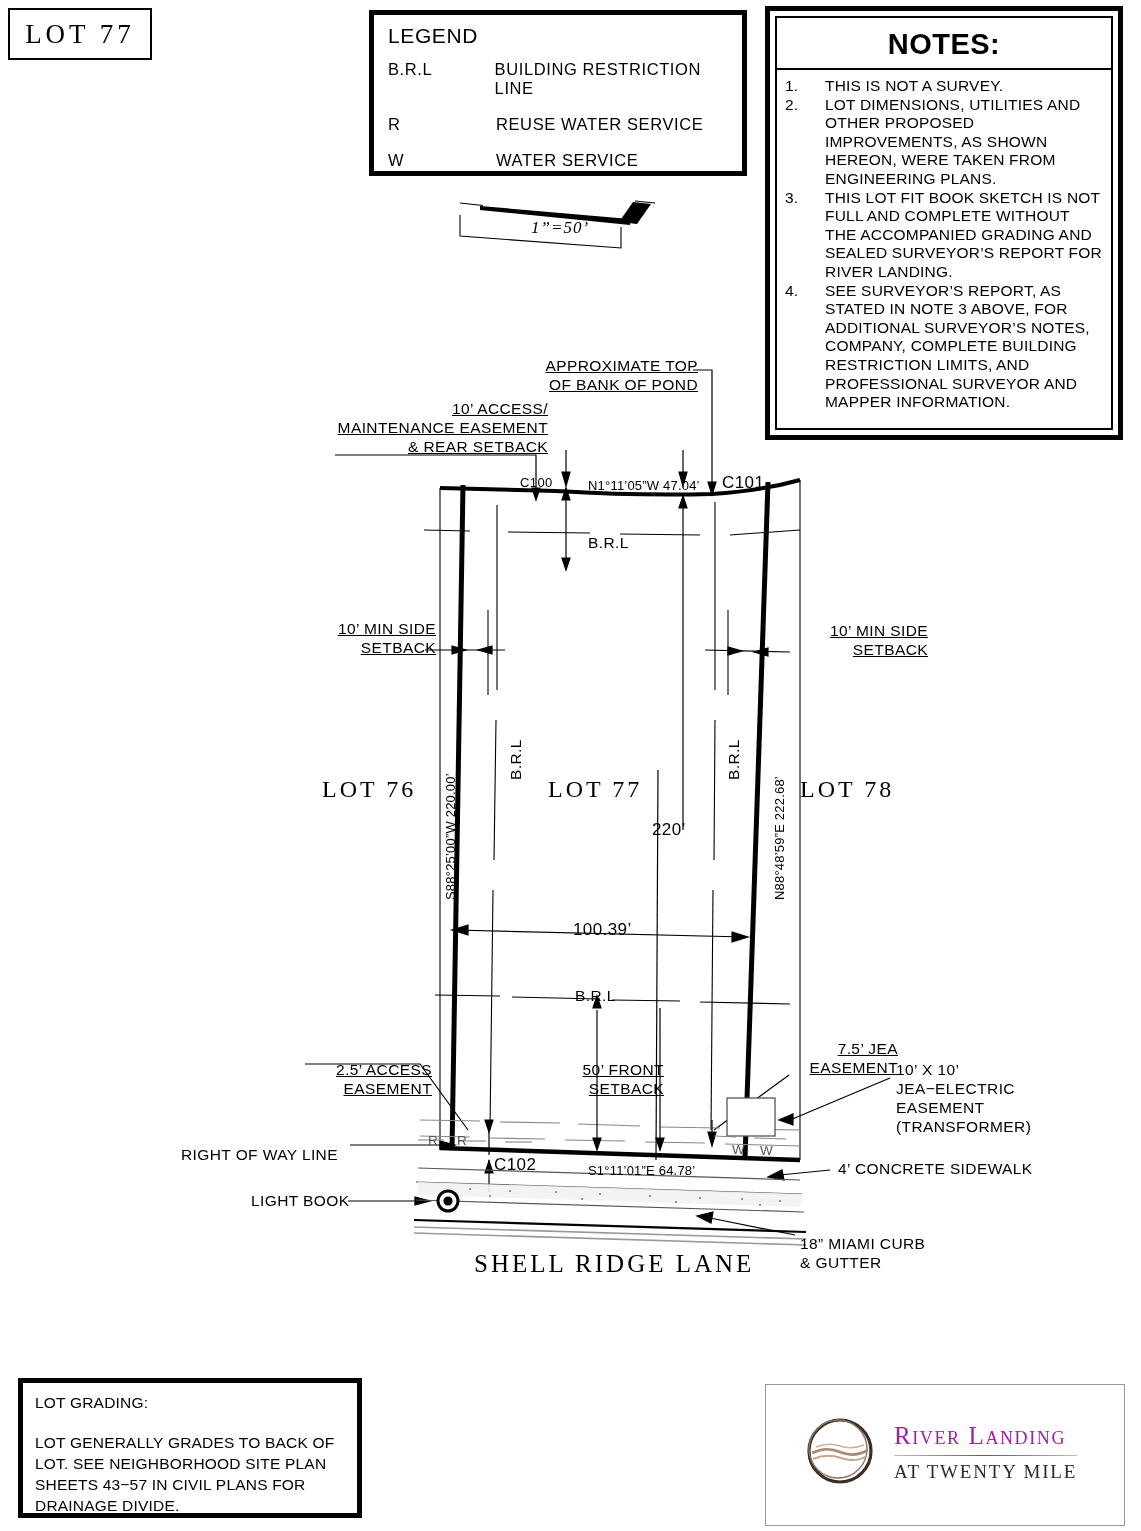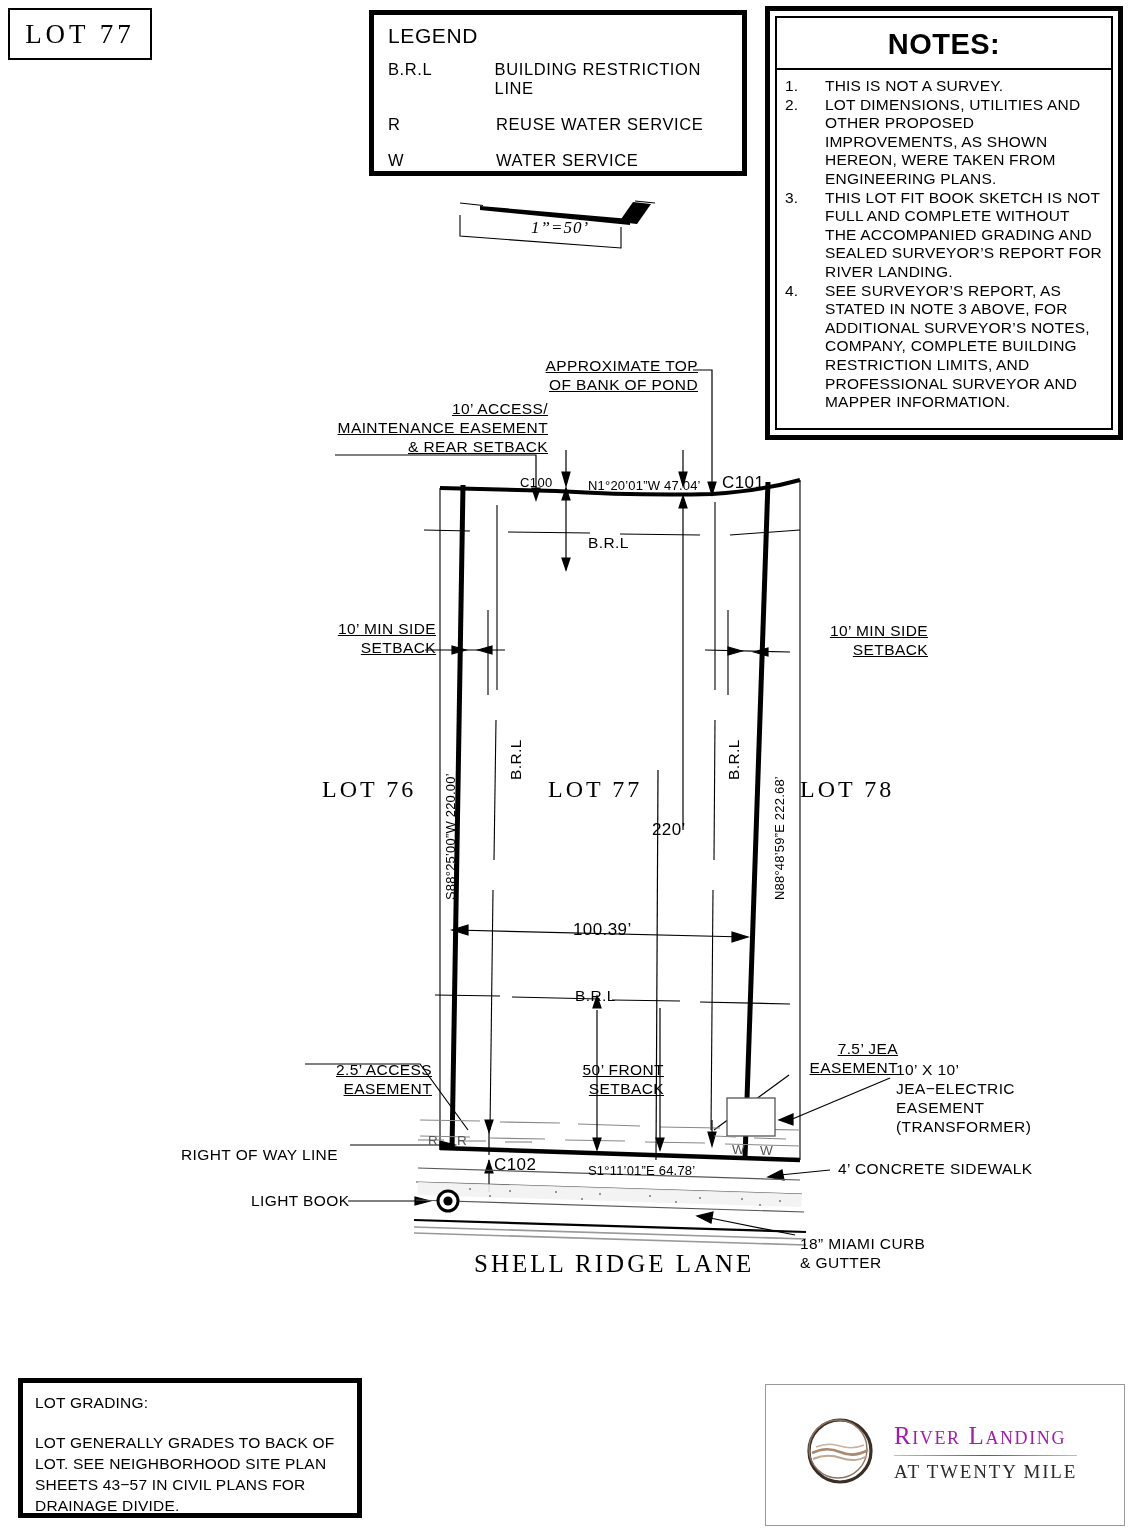--- a/index.html
+++ b/index.html
@@ -328,21 +328,21 @@
 
 <div class="abs dt" style="left:588px;top:533px;">B.R.L</div>
 <div class="abs dt" style="left:575px;top:986px;">B.R.L</div>
 <div class="abs dt rot90" style="left:506px;top:780px;">B.R.L</div>
 <div class="abs dt rot90" style="left:724px;top:780px;">B.R.L</div>
 
 <div class="abs dt" style="left:496px;top:473px;font-size:13px;margin-left:24px;">C100</div>
 <div class="abs dt" style="left:722px;top:473px;font-size:17px;">C101</div>
 <div class="abs dt" style="left:494px;top:1155px;font-size:17px;">C102</div>
 
-<div class="abs bear" style="left:588px;top:478px;">N1°20’01”W 47.04’</div>
+<div class="abs bear" style="left:588px;top:478px;">N1°11’05”W 47.04’</div>
 <div class="abs bear" style="left:588px;top:1163px;">S1°11’01”E 64.78’</div>
 <div class="abs bear rot90" style="left:443px;top:900px;">S88°25’00”W 220.00’</div>
 <div class="abs bear rot90" style="left:772px;top:900px;">N88°48’59”E 222.68’</div>
 
 <div class="abs dt" style="left:652px;top:820px;font-size:17px;">220’</div>
 <div class="abs dt" style="left:573px;top:920px;font-size:17px;">100.39’</div>
 
 <div class="abs dt small" style="left:428px;top:1131px;color:#555;">R</div>
 <div class="abs dt small" style="left:457px;top:1131px;color:#555;">R</div>
 <div class="abs dt small" style="left:732px;top:1140px;color:#555;">W</div>

